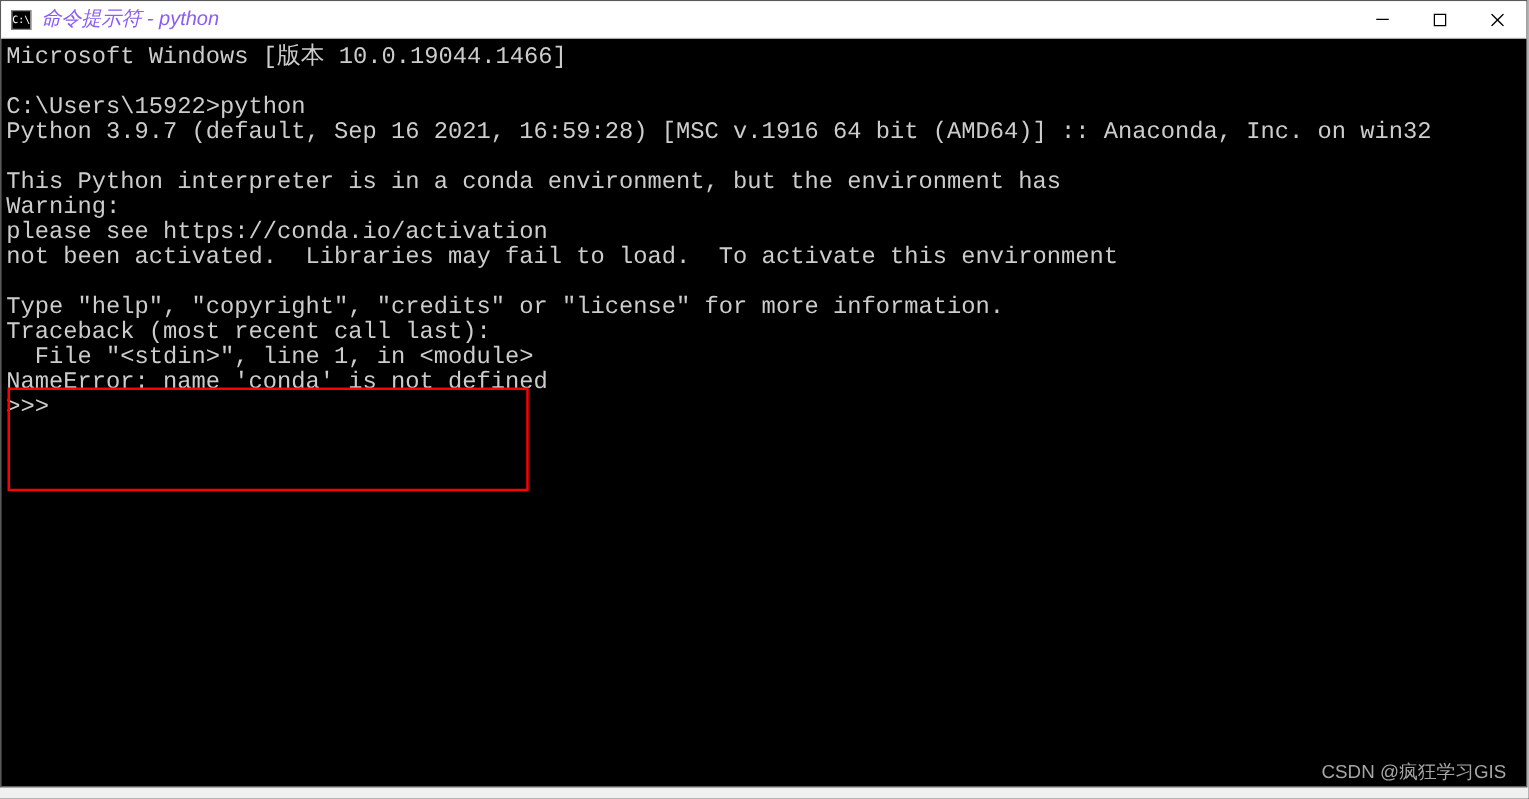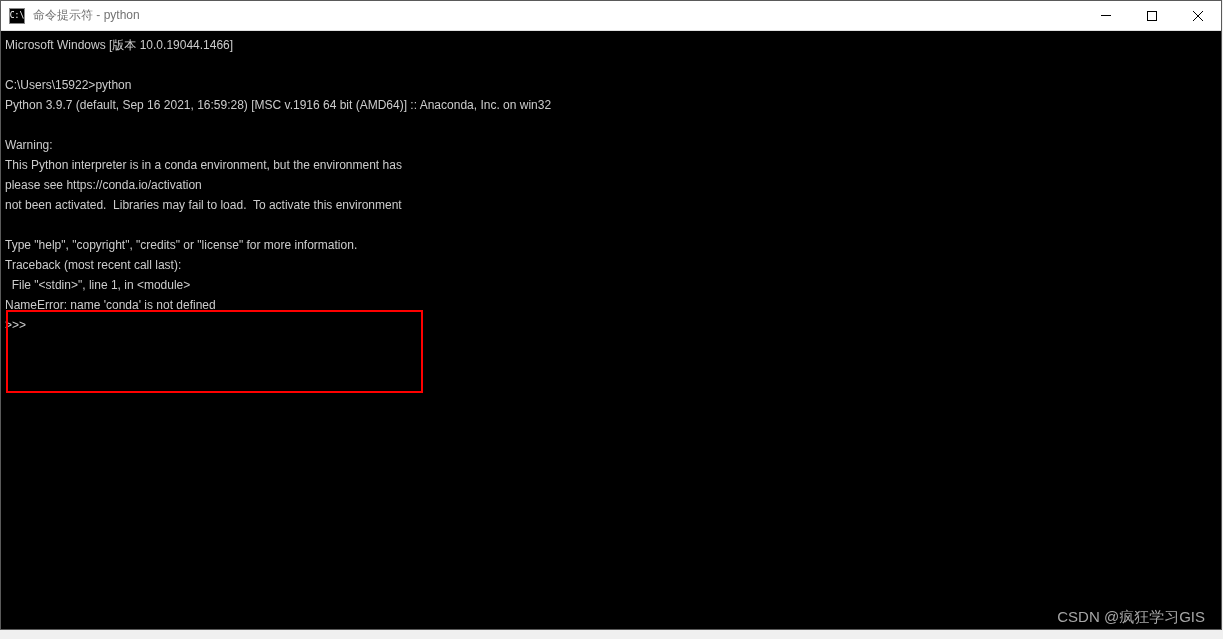--- a/index.html
+++ b/index.html
@@ -38,22 +38,23 @@
       border: 1px solid #888;
       display: flex;
       align-items: center;
       justify-content: center;
       color: #fff;
       font-size: 8px;
       font-family: Consolas, monospace;
     }
     .title-text {
       margin-left: 8px;
-      font-size: 12px;
-      color: #737373;
+      font-size: 16px;
+      color: #8b5cf6;
+      font-style: italic;
     }
     .title-bar-spacer {
       flex: 1;
     }
     .window-controls {
       display: flex;
       height: 100%;
     }
     .win-btn {
       width: 46px;
@@ -65,22 +66,22 @@
       font-size: 14px;
     }
     .terminal {
       flex: 1;
       background: #000000;
       padding: 4px 0 0 4px;
       overflow: hidden;
       position: relative;
     }
     .term-line {
-      font-family: Liberation Sans, sans-serif;
-      font-size: 12px;
+      font-family: Liberation Mono, monospace;
+      font-size: 19px;
       line-height: 20px;
       color: #cccccc;
       white-space: pre;
     }
     .highlight-box {
       position: absolute;
       border: 2px solid #ff0000;
       pointer-events: none;
     }
     .watermark {
@@ -132,22 +133,22 @@
       </div>
     </div>
   </div>
   <div class="terminal">
     <div id="terminal-lines">
         <div class="term-line">Microsoft Windows [版本 10.0.19044.1466]</div>
         <div class="term-line">&nbsp;</div>
         <div class="term-line">C:\Users\15922&gt;python</div>
         <div class="term-line">Python 3.9.7 (default, Sep 16 2021, 16:59:28) [MSC v.1916 64 bit (AMD64)] :: Anaconda, Inc. on win32</div>
         <div class="term-line">&nbsp;</div>
+        <div class="term-line">This Python interpreter is in a conda environment, but the environment has</div>
         <div class="term-line">Warning:</div>
-        <div class="term-line">This Python interpreter is in a conda environment, but the environment has</div>
         <div class="term-line">please see https://conda.io/activation</div>
         <div class="term-line">not been activated.  Libraries may fail to load.  To activate this environment</div>
         <div class="term-line">&nbsp;</div>
         <div class="term-line">Type "help", "copyright", "credits" or "license" for more information.</div>
         <div class="term-line">Traceback (most recent call last):</div>
         <div class="term-line">  File "&lt;stdin&gt;", line 1, in &lt;module&gt;</div>
         <div class="term-line">NameError: name 'conda' is not defined</div>
         <div class="term-line">&gt;&gt;&gt;</div>
       </div>
     <div class="highlight-box" style="top: 279px; left: 5px; width: 417px; height: 83px;"></div>

